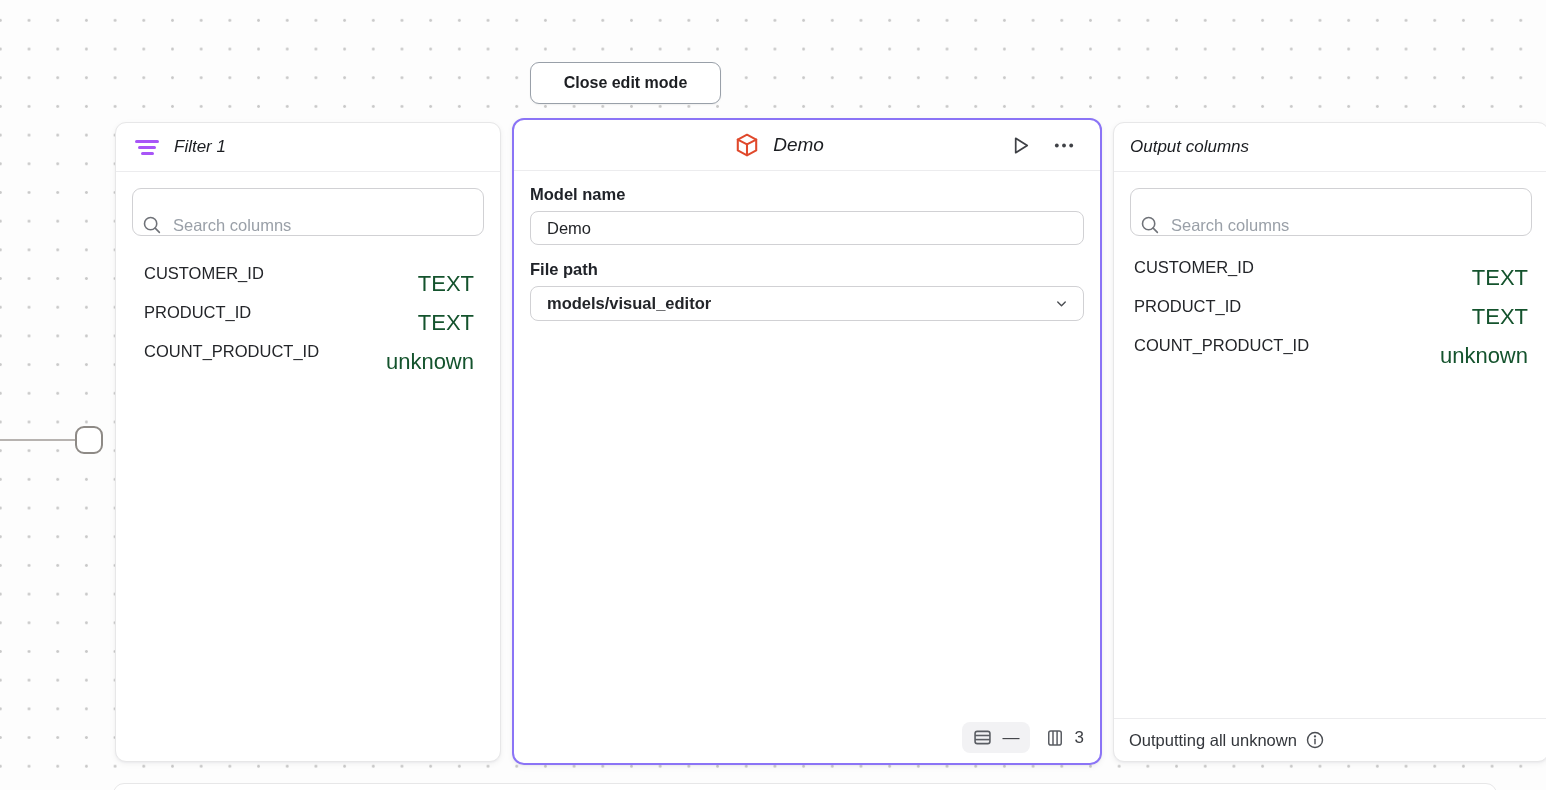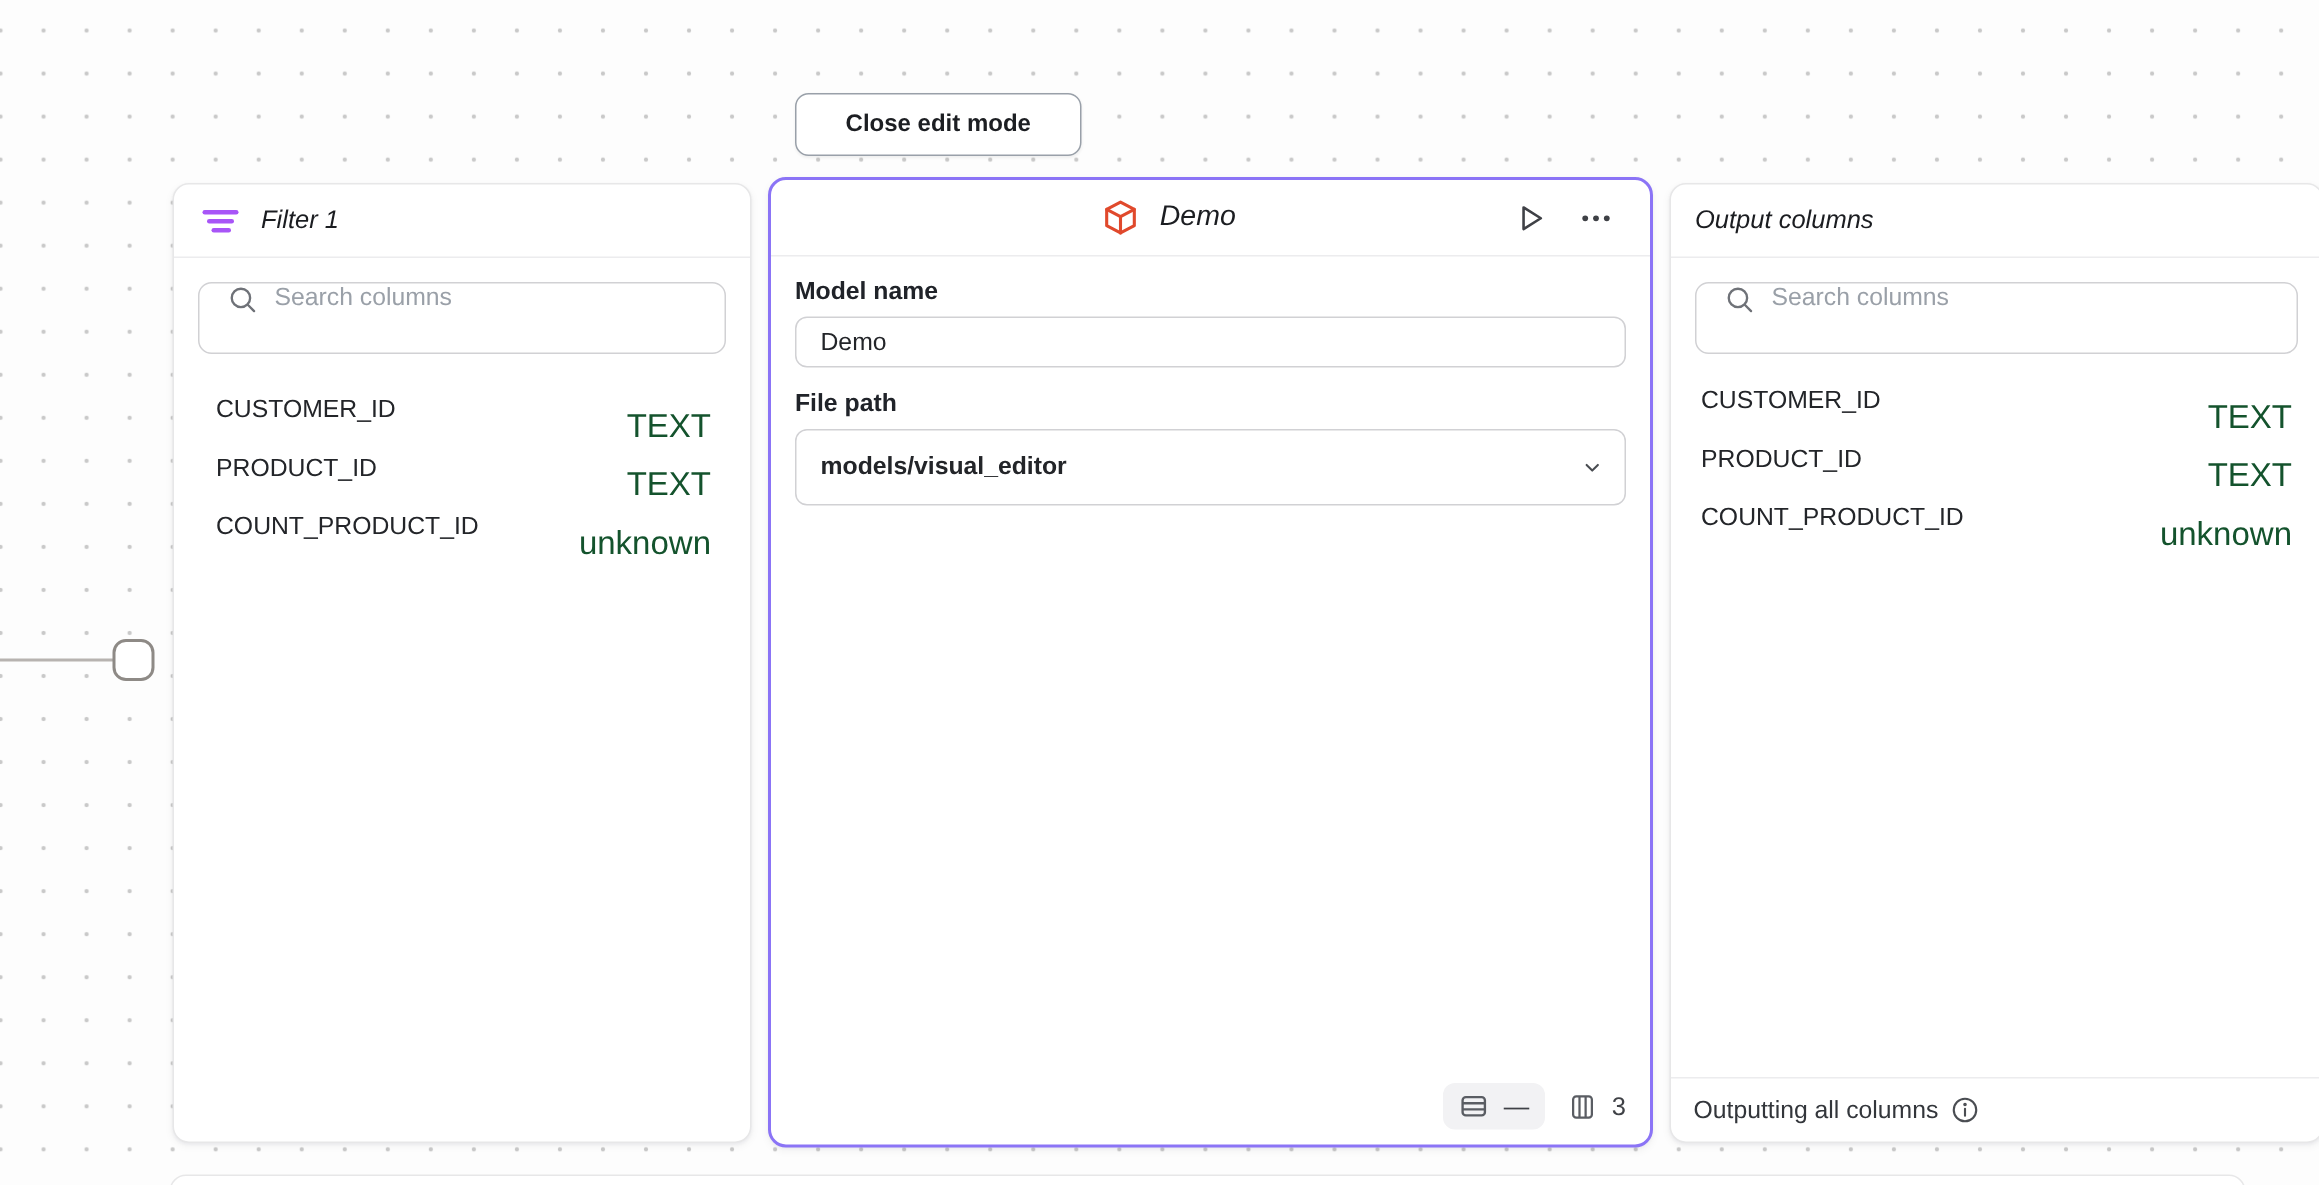--- a/index.html
+++ b/index.html
@@ -58,22 +58,22 @@
     display: flex; align-items: center;
     border-bottom: 1px solid #ececee;
     padding: 0 16px;
     font-size: 17px; font-weight: 500; color: #1b1d21; font-style: italic;
   }
   .search-box {
     margin: 16px 16px 0 16px;
     height: 48px;
     border: 1px solid #d1d1d4;
     border-radius: 9px;
-    display: flex; align-items: flex-start;
-    padding: 0 18px;
+    display: flex; align-items: flex-end;
+    padding: 0 8px;
     background: #fff;
   }
   .search-box svg { flex: 0 0 auto; margin-right: 11px; }
   .search-input {
     border: none; outline: none; flex: 1;
     font-family: inherit;
     font-size: 16.5px; color: #232529;
     background: transparent;
   }
   .search-input::placeholder { color: #9aa0a8; }
@@ -126,21 +126,21 @@
   .text-input {
     width: 100%; height: 34px;
     border: 1px solid #d1d1d4; border-radius: 8px;
     padding: 0 16px;
     font-family: inherit;
     font-size: 16.5px; color: #232529;
     outline: none; background: #fff;
     margin-bottom: 15px;
   }
   .select-box {
-    width: 100%; height: 51px;
+    width: 100%; height: 35px;
     border: 1px solid #d1d1d4; border-radius: 8px;
     padding: 0 14px 0 16px;
     display: flex; align-items: center; justify-content: space-between;
     font-size: 16.5px; font-weight: 600; color: #232529;
     background: #fff; cursor: pointer;
   }
   .model-footer {
     position: absolute; right: 16px; bottom: 10px;
     display: flex; align-items: center; gap: 15px;
   }
@@ -290,21 +290,21 @@
       <div class="col-row">
         <span class="col-name">PRODUCT_ID</span>
         <span class="col-type">TEXT</span>
       </div>
       <div class="col-row">
         <span class="col-name">COUNT_PRODUCT_ID</span>
         <span class="col-type">unknown</span>
       </div>
     </div>
     <div class="output-footer">
-      <span>Outputting all columns</span>
+      <span>Outputting all unknown</span>
       <svg width="20" height="20" viewBox="0 0 24 24" fill="none" stroke="#4a4d52" stroke-width="1.7" stroke-linecap="round">
         <circle cx="12" cy="12" r="9"></circle>
         <line x1="12" y1="11" x2="12" y2="16.5"></line>
         <circle cx="12" cy="7.6" r="0.6" fill="#4a4d52"></circle>
       </svg>
     </div>
   </div>
 
   <div class="bottom-panel"></div>
 

